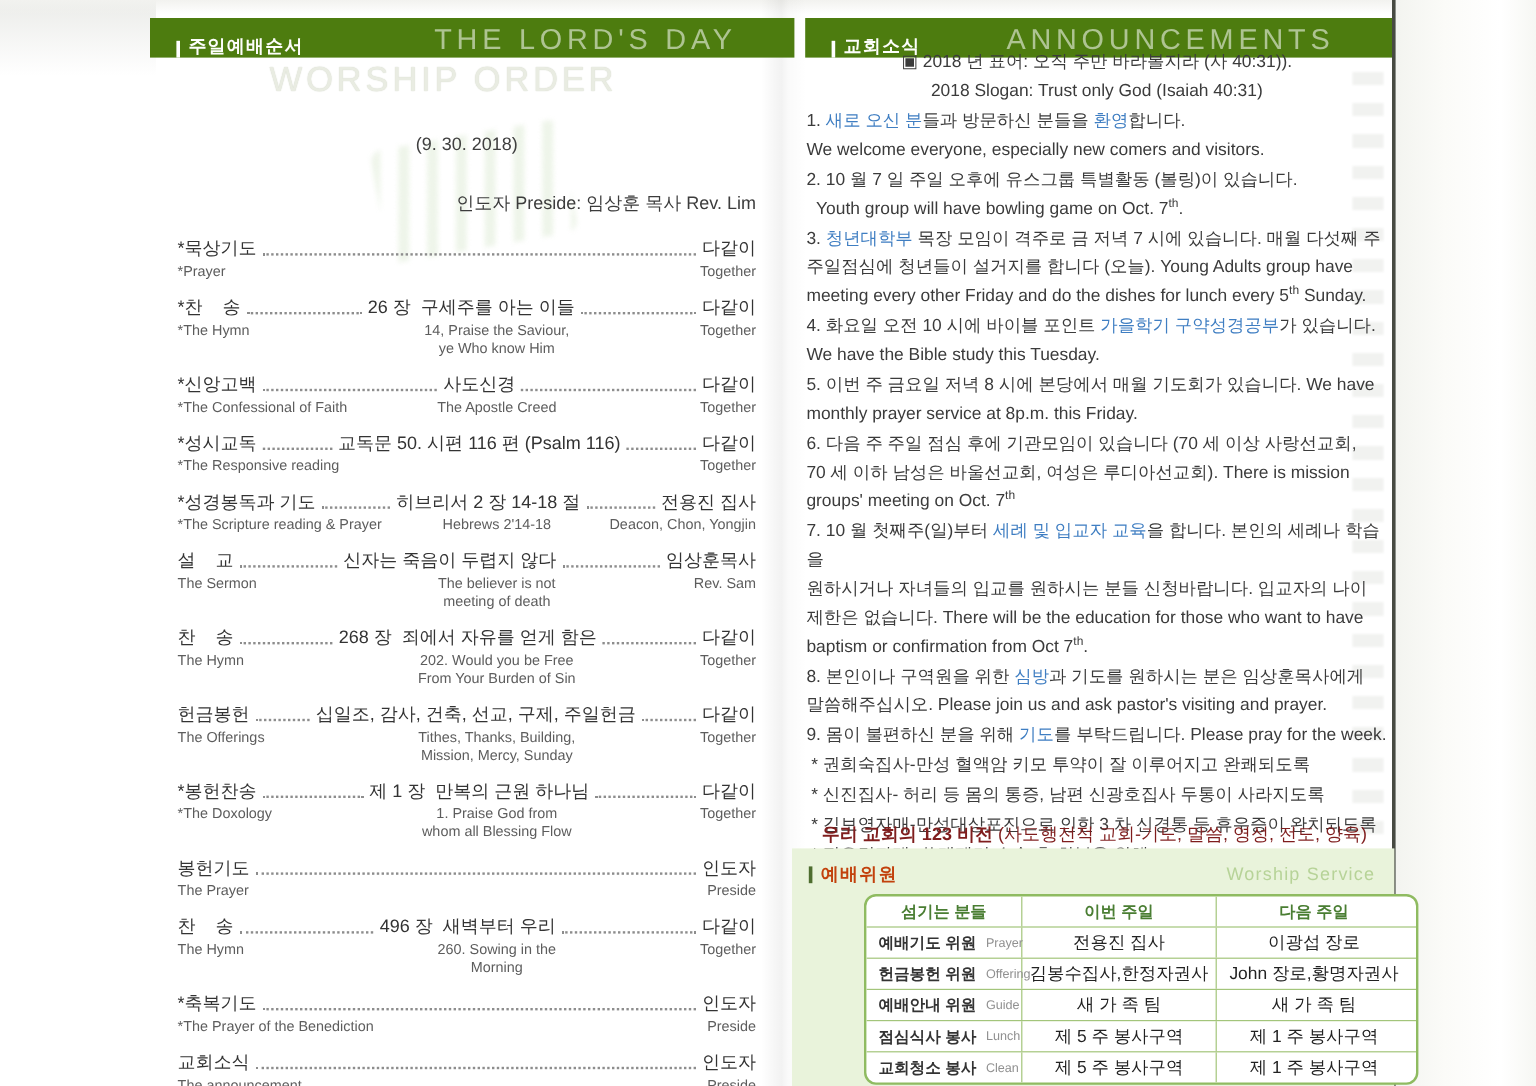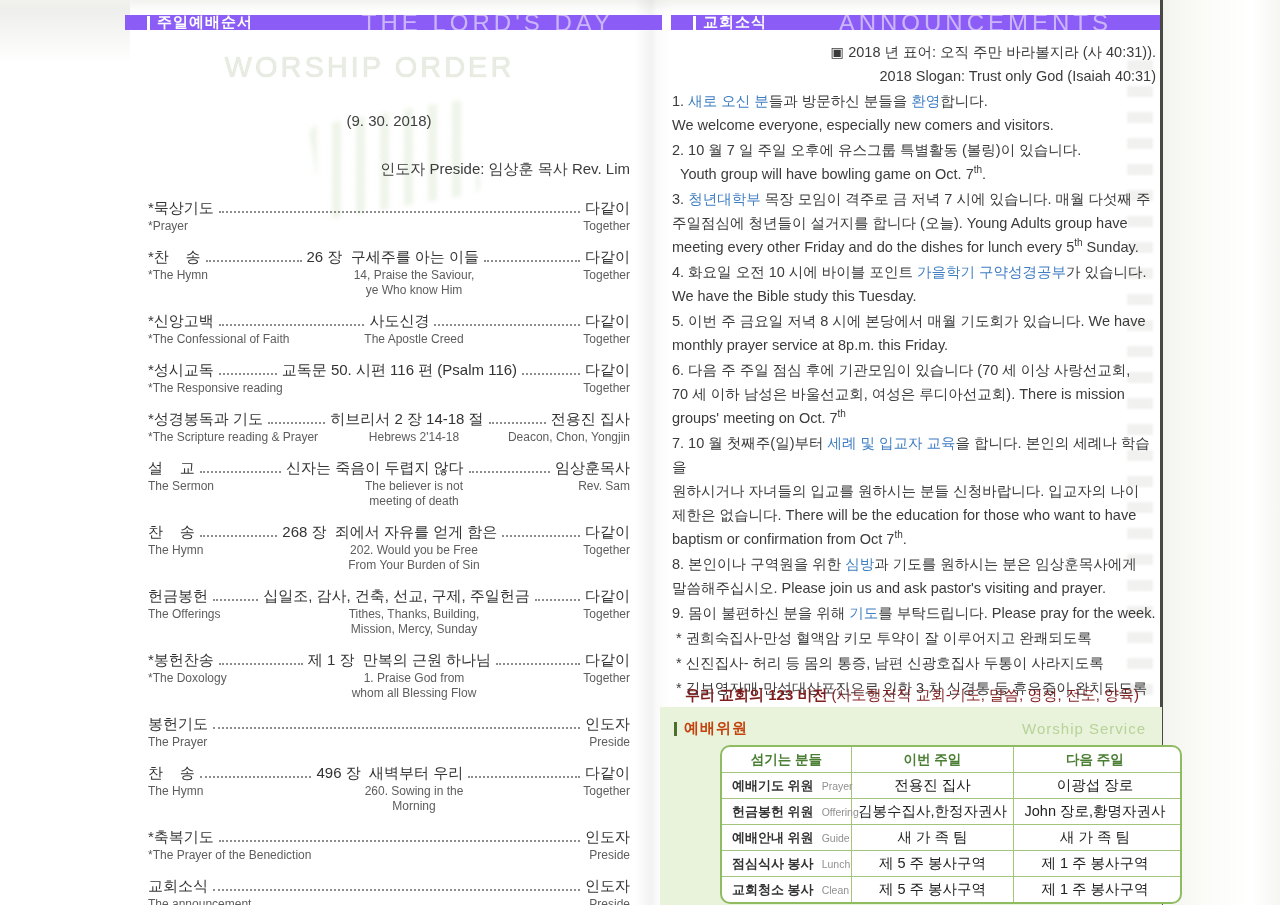--- a/index.html
+++ b/index.html
@@ -18,21 +18,21 @@
   .right-strip{left:1163px;top:0;width:117px;height:905px;
      background:linear-gradient(90deg,#f3f4f0 0%,#fbfbf8 35%,#ffffff 75%,#f6f7f3 100%);}
   .bleed-left{left:315px;top:112px;width:160px;height:95px;border-radius:10px;
      background:repeating-linear-gradient(100deg,rgba(150,190,120,.16) 0 9px,rgba(255,255,255,0) 9px 24px);
      filter:blur(2px);transform:rotate(-10deg);}
   .bleed-margin{left:1127px;top:60px;width:26px;height:640px;
      background:repeating-linear-gradient(180deg,rgba(120,126,112,.10) 0 11px,rgba(255,255,255,0) 11px 26px);
      filter:blur(1px);}
 
   
-  .hbar{height:15px;background:#8b5cf6;display:flex;align-items:center;}
+  .hbar{height:33px;background:#4d7c0f;display:flex;align-items:flex-end;}
   .hbar-left{left:125px;top:15px;width:537px;}
   .hbar-right{left:671px;top:15px;width:489px;}
   .bar-tick{width:3px;height:14px;background:#ffffff;margin:0 7px 0 22px;flex:0 0 auto;}
   .bar-title{color:#fdfefb;font-size:15px;font-weight:bold;letter-spacing:1px;}
   .bar-wm{margin-left:auto;color:rgba(255,255,255,0.55);font-size:24px;letter-spacing:4px;
      padding-right:48px;font-weight:400;white-space:nowrap;}
   .wm2{left:125px;top:51px;width:489px;text-align:center;font-size:29px;letter-spacing:3px;
      color:#e9ece2;text-shadow:0 0 1px #cdd2c4;font-weight:400;}
 
   
@@ -46,21 +46,21 @@
   .w1 .rt{white-space:pre;}
   .dots{flex:1 1 auto;min-width:10px;border-bottom:2px dotted #8d8d8d;margin:0 5px;
         align-self:flex-end;transform:translateY(-4px);}
   .w2{display:grid;grid-template-columns:200px 1fr 150px;font-size:12px;color:#5d5d5d;
       margin-top:2px;line-height:15px;}
   .w2 .c{text-align:center;}
   .w2 .r{text-align:right;}
 
   
   .anncol{left:672px;top:40px;width:484px;font-size:14.5px;line-height:24px;color:#3b3b3b;}
-  .slogan{text-align:right;}
+  .slogan{text-align:center;}
   .ann{margin:1px 0;white-space:pre-wrap;}
   .blue{color:#3f7ec2;}
   sup{font-size:10px;line-height:0;}
   .vision{left:672px;top:686px;width:480px;text-align:center;font-size:15px;color:#7f1d1d;}
   .vision .vb{font-weight:bold;}
 
   
   .panel{left:660px;top:707px;width:502px;height:198px;background:#e9f3db;}
   .panel-head{position:absolute;left:14px;top:12px;right:16px;display:flex;align-items:center;}
   .panel-tick{width:3px;height:14px;background:#4e6d2f;margin-right:7px;flex:0 0 auto;}

